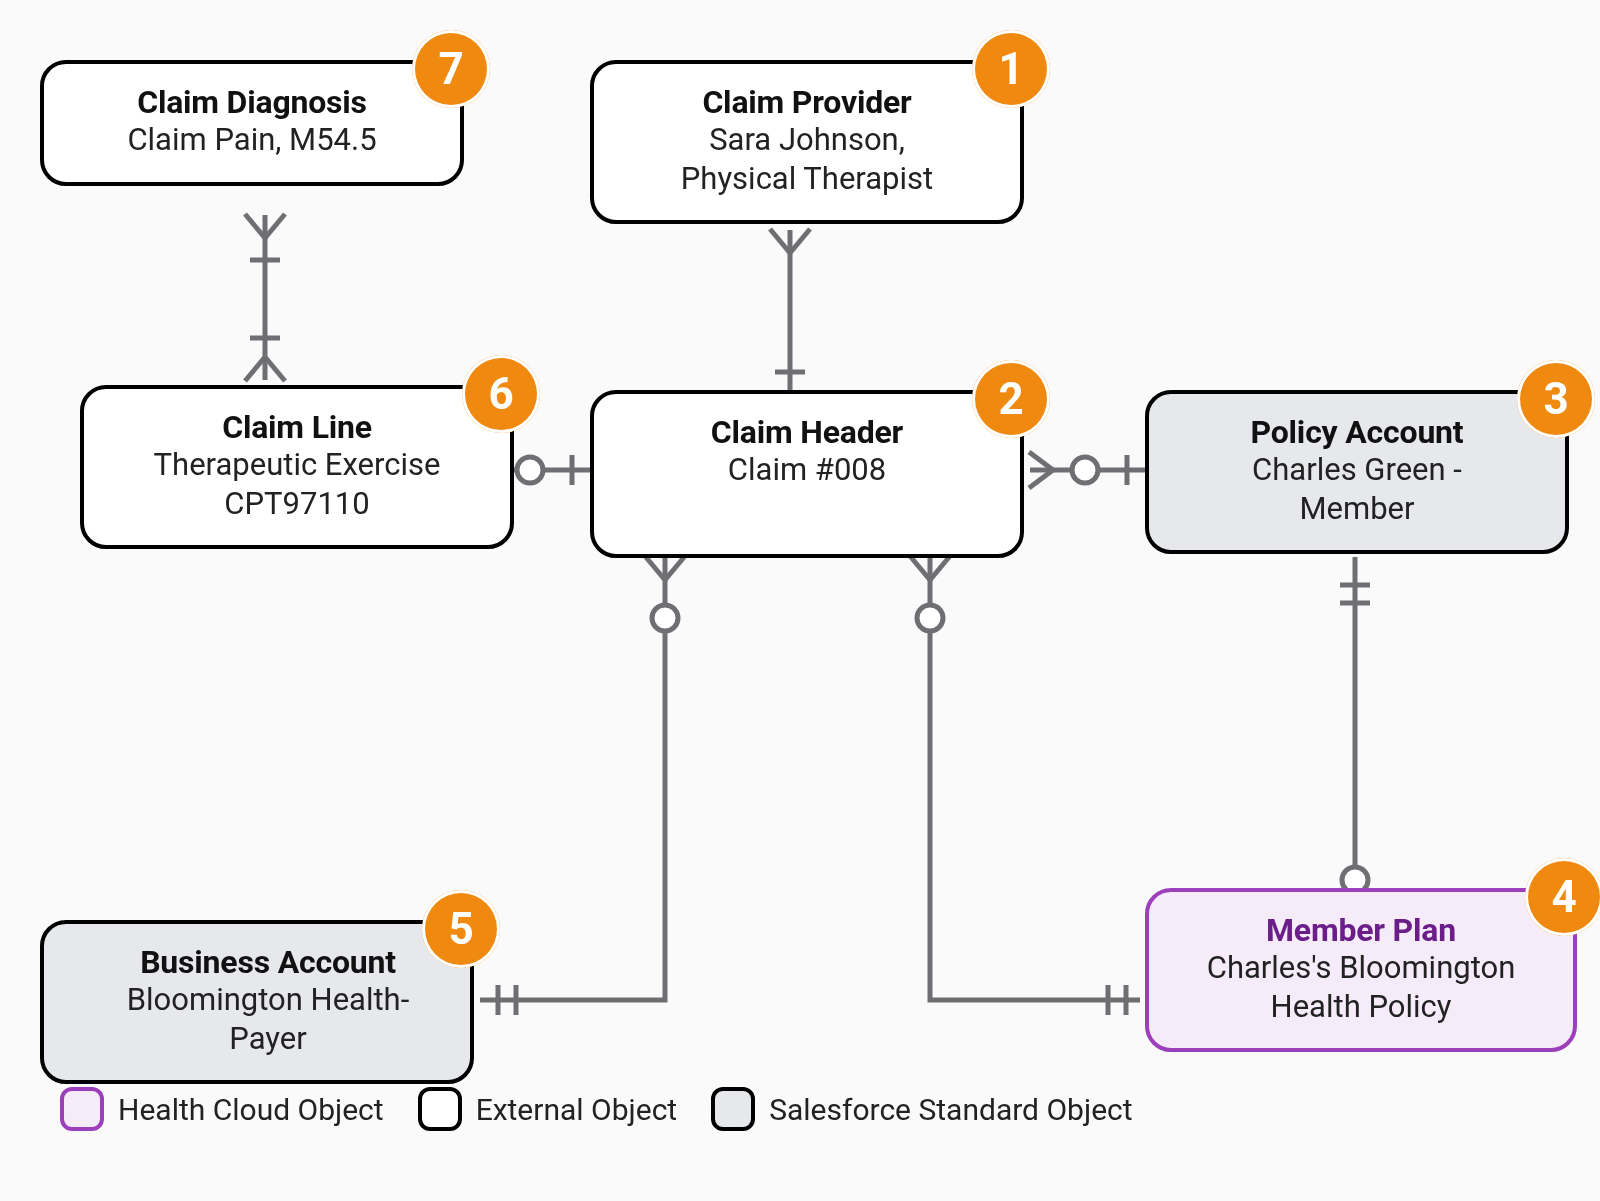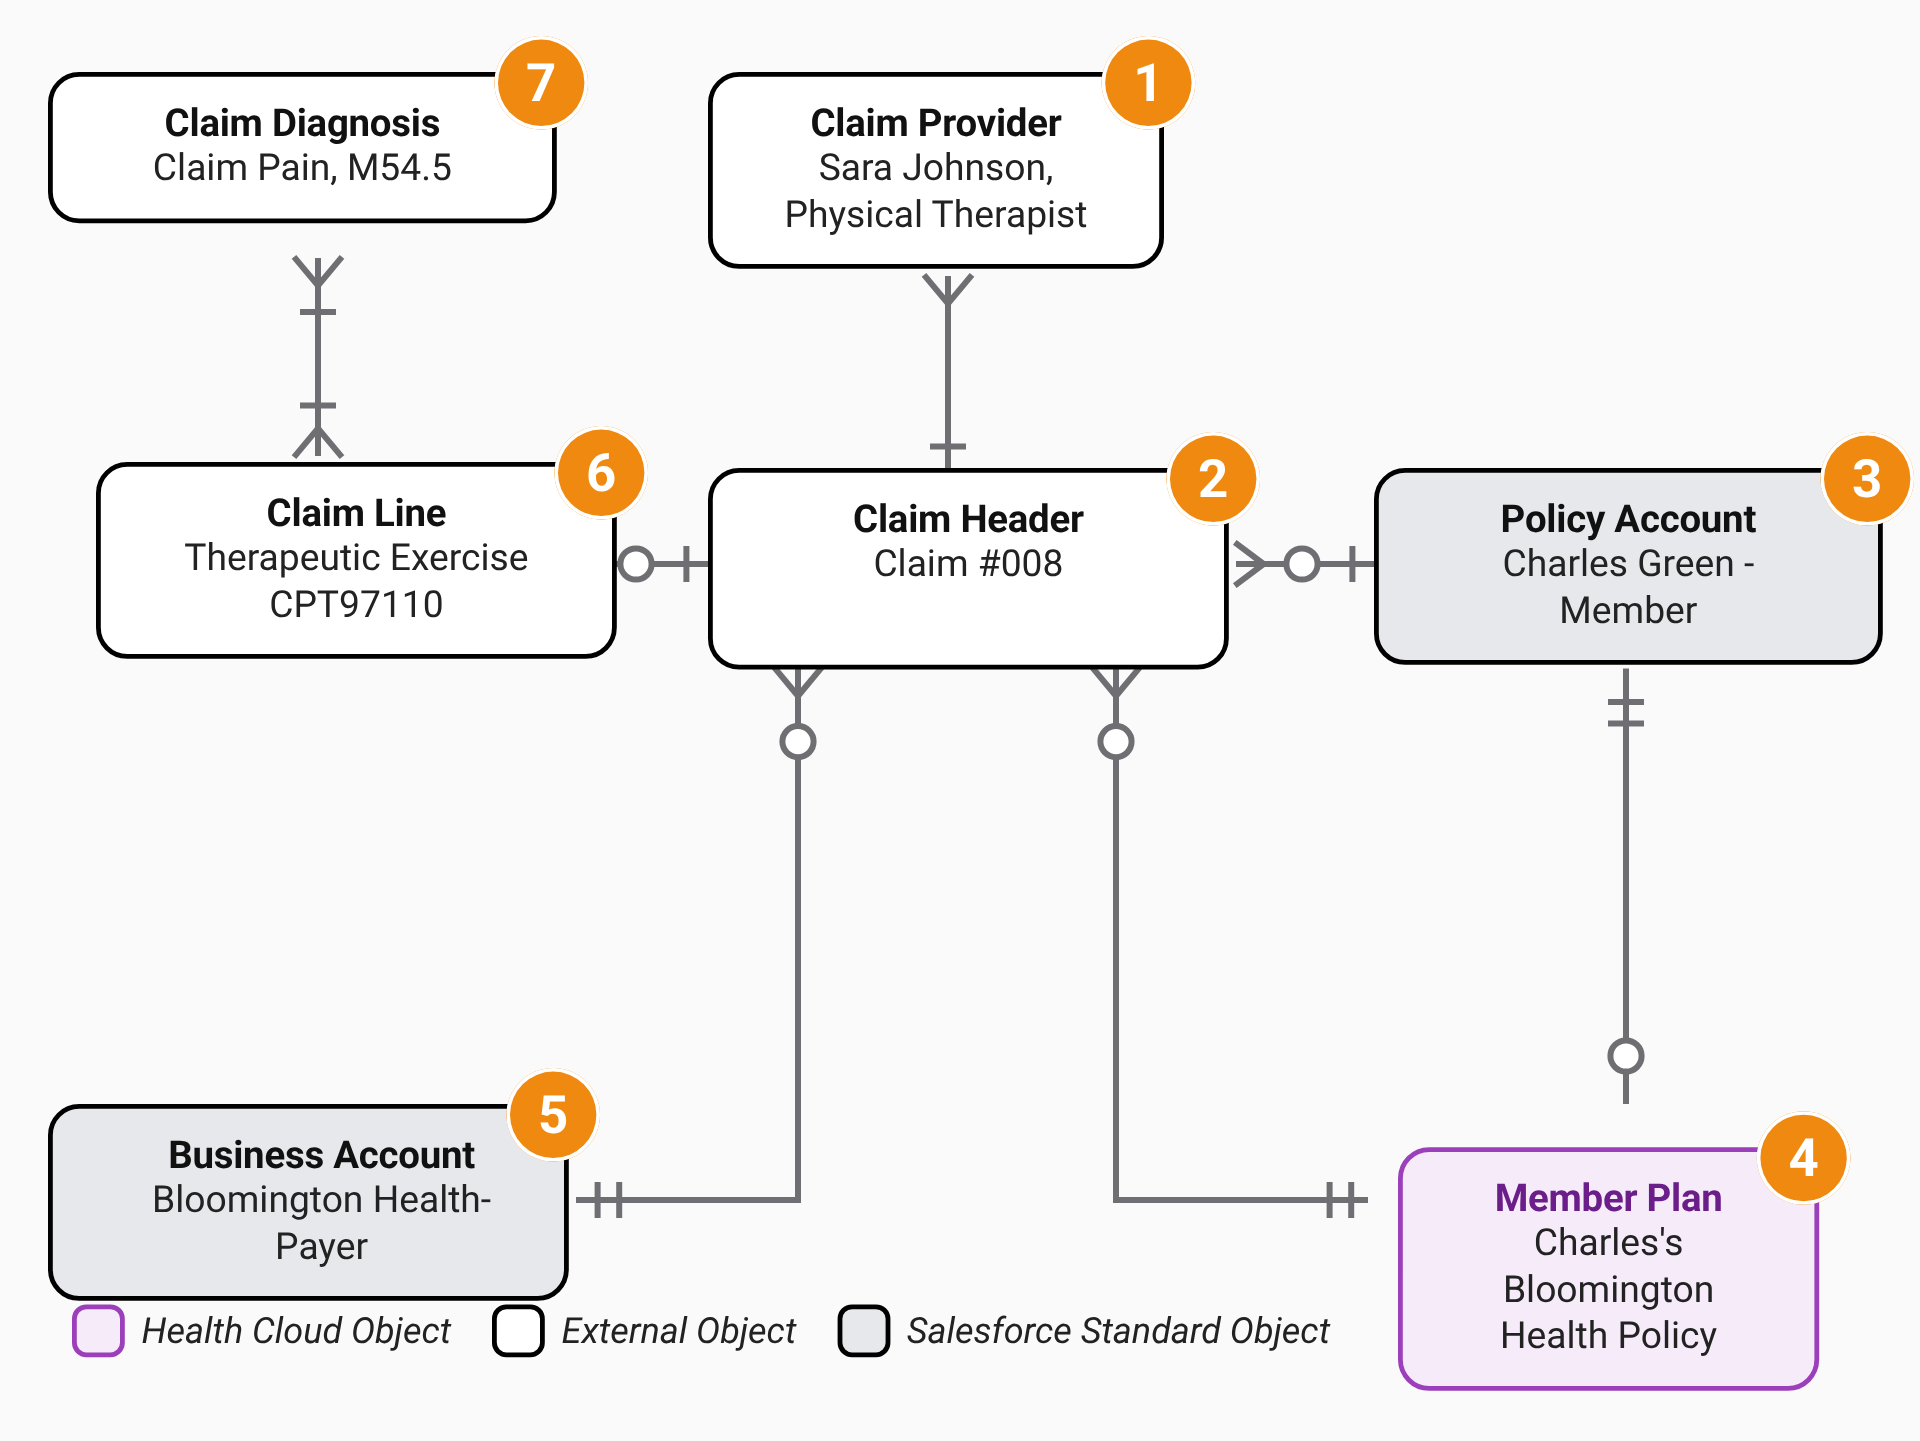--- a/index.html
+++ b/index.html
@@ -56,21 +56,20 @@
     box-shadow: 0 0 0 3px #fff inset;
   }
   
   .legend {
     position: absolute;
     left: 60px;
     bottom: 70px;
     display: flex;
     gap: 34px;
     font-size: 30px;
-    font-style: italic;
     color: #222;
     align-items: center;
   }
   .legend-item { display: flex; align-items: center; gap: 14px; }
   .swatch {
     width: 44px; height: 44px;
     border: 4px solid #000;
     border-radius: 12px;
     box-sizing: border-box;
     background: #fff;
@@ -168,21 +167,21 @@
       <circle class="conn-circle" cx="1355" cy="880" r="13"></circle>
     </g>
   </svg>
 
   <div class="box" style="left:40px; top:60px; width:424px;">
     <div class="title">Claim Diagnosis</div>
     <div class="detail">Claim Pain, M54.5</div>
     <div class="badge">7</div>
   </div>
 
-  <div class="box" style="left:590px; top:60px; width:380px;">
+  <div class="box" style="left:590px; top:60px; width:434px;">
     <div class="title">Claim Provider</div>
     <div class="detail">Sara Johnson,<br>Physical Therapist</div>
     <div class="badge">1</div>
   </div>
 
   <div class="box" style="left:40px; top:385px; width:434px;margin-left:40px;">
     <div class="title">Claim Line</div>
     <div class="detail">Therapeutic Exercise<br>CPT97110</div>
     <div class="badge">6</div>
   </div>
@@ -198,21 +197,21 @@
     <div class="detail">Charles Green -<br>Member</div>
     <div class="badge">3</div>
   </div>
 
   <div class="box standard" style="left:40px; top:920px; width:434px;padding-left:48px;">
     <div class="title">Business Account</div>
     <div class="detail">Bloomington Health-<br>Payer</div>
     <div class="badge">5</div>
   </div>
 
-  <div class="box health" style="left:1145px; top:956px; width:351px;margin-left:20px;">
+  <div class="box health" style="left:1145px; top:888px; width:432px;">
     <div class="title">Member Plan</div>
     <div class="detail">Charles's Bloomington<br>Health Policy</div>
     <div class="badge">4</div>
   </div>
 
   <div class="legend">
     <div class="legend-item">
       <div class="swatch health"></div>
       <span>Health Cloud Object</span>
     </div>

